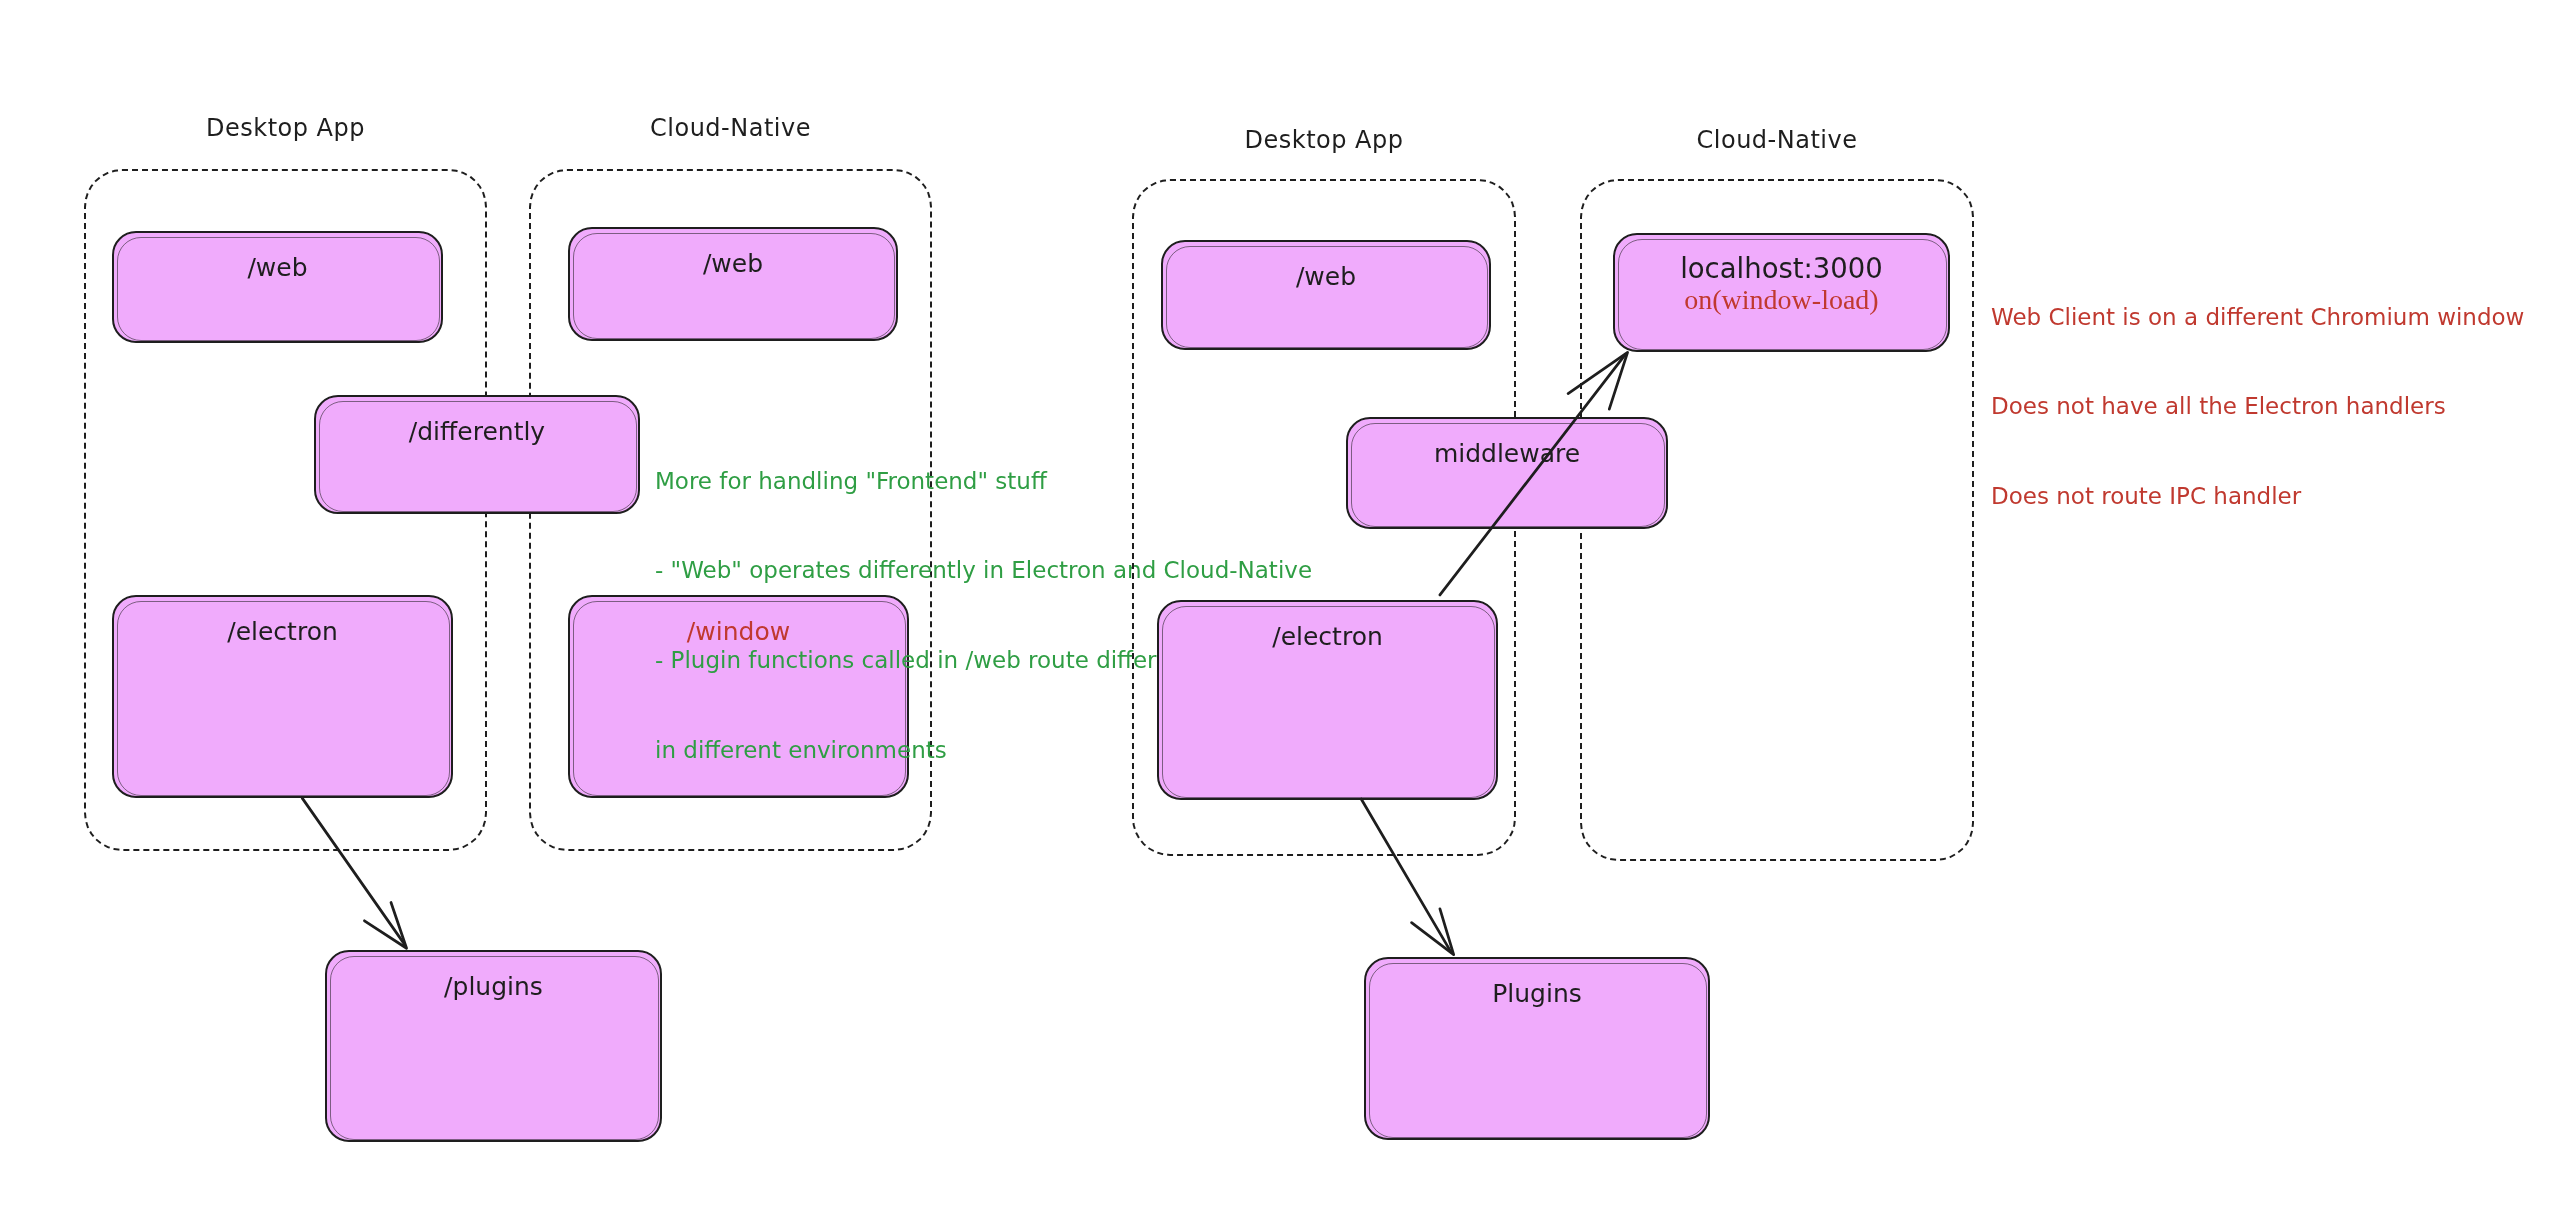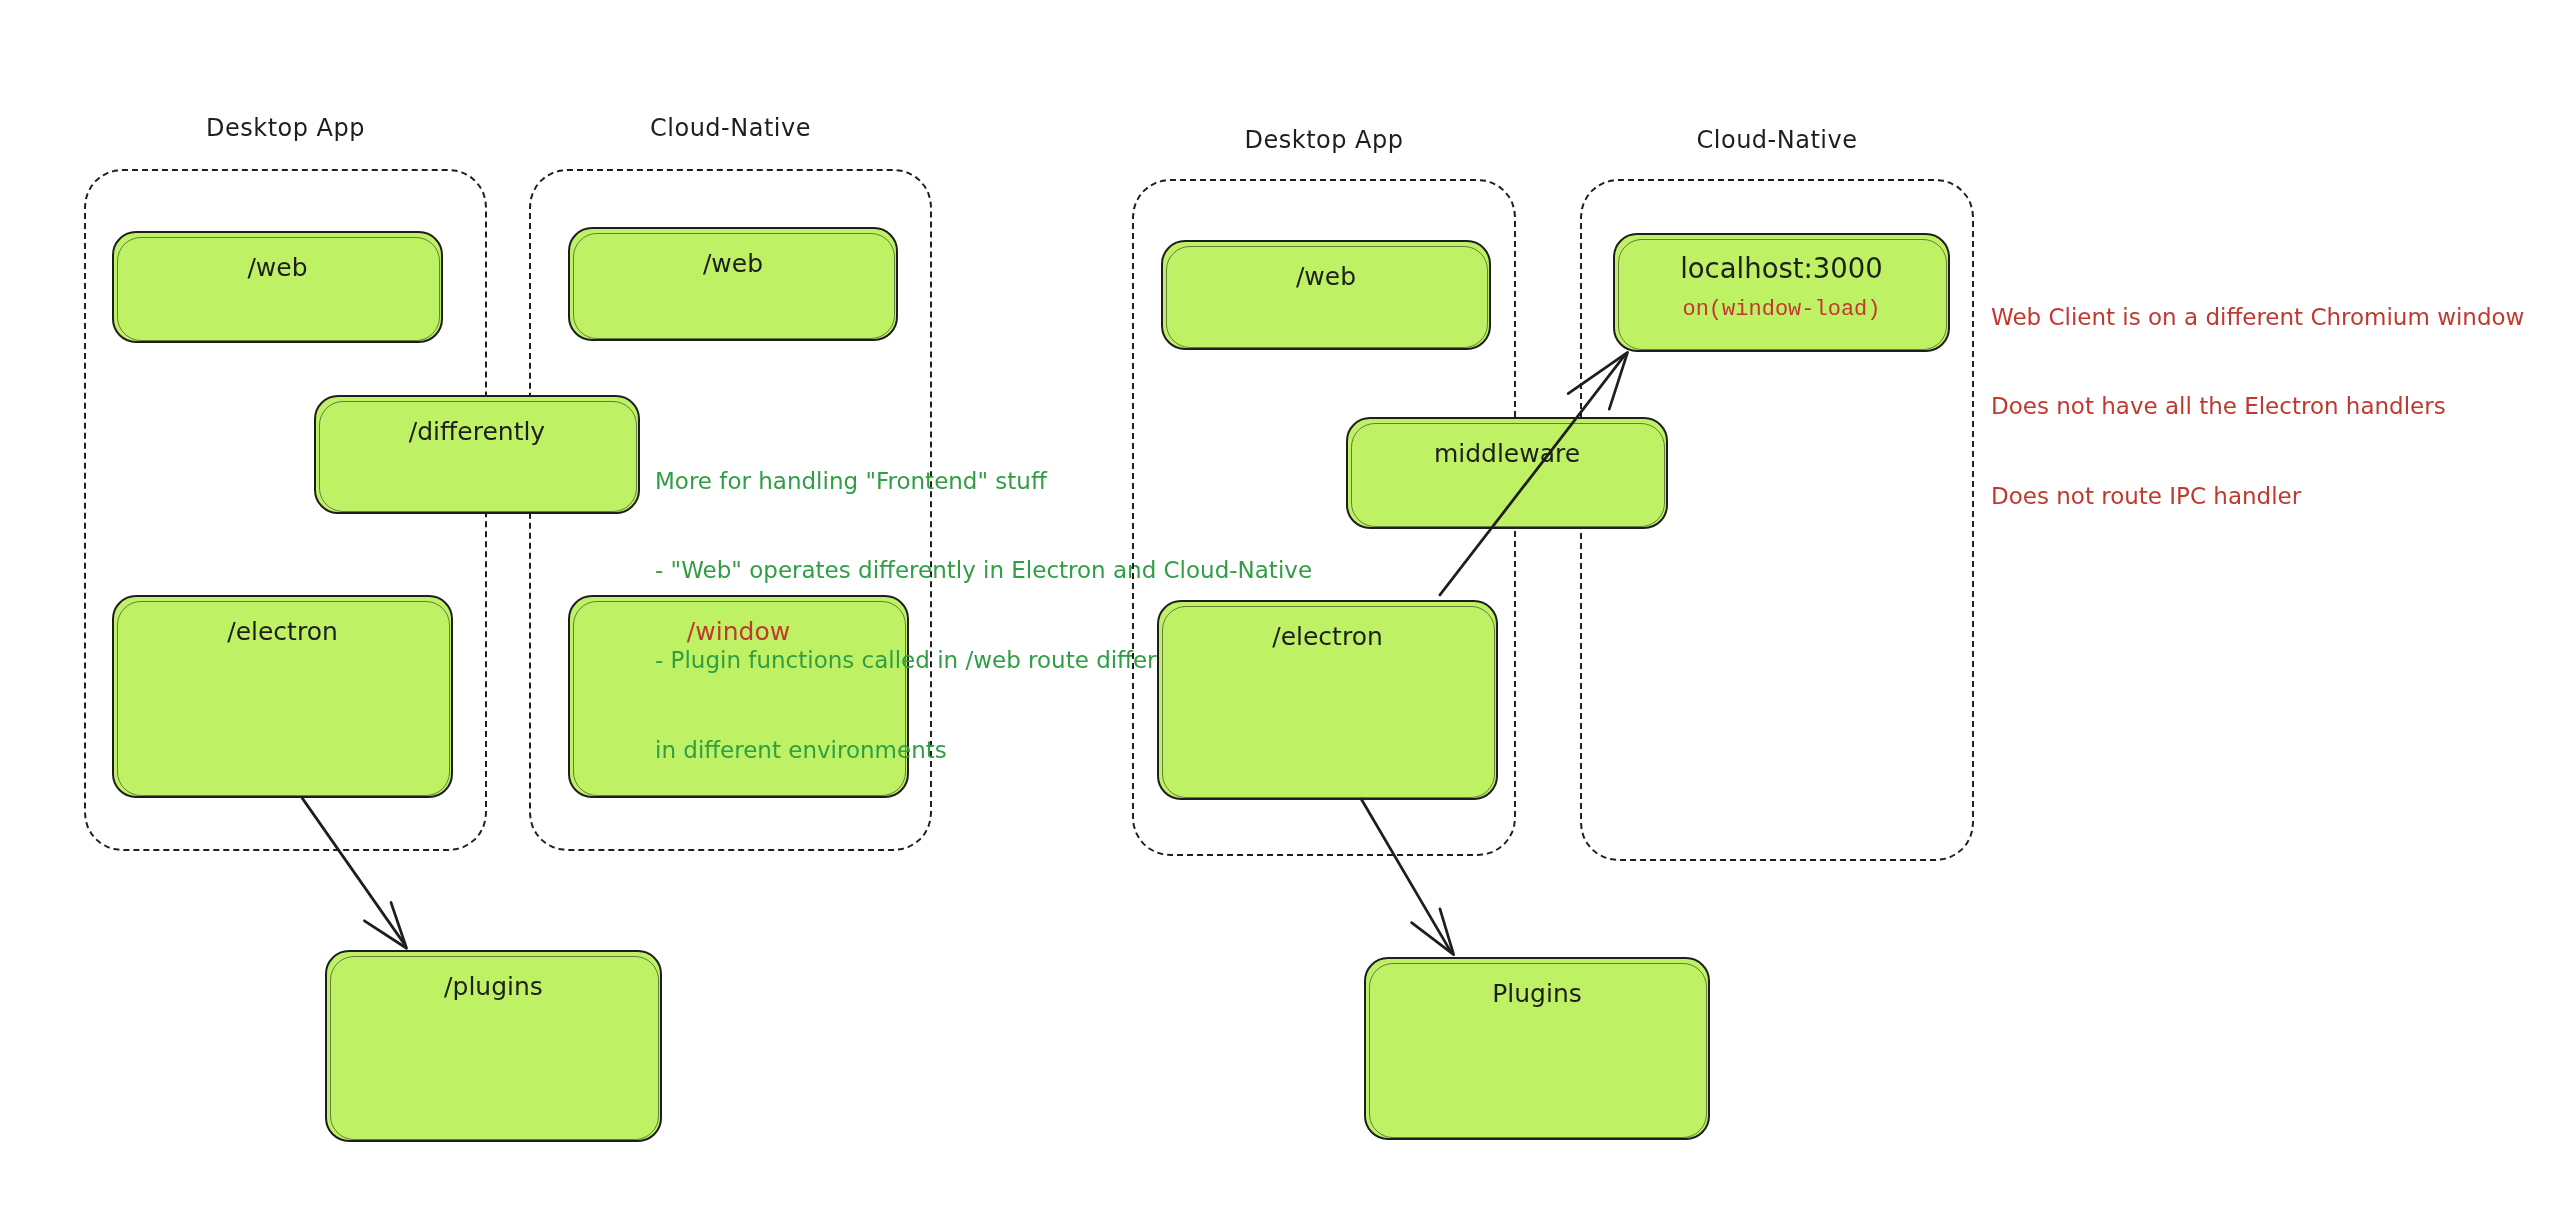--- a/index.html
+++ b/index.html
@@ -39,21 +39,21 @@
     text-align: center;
     font-family: "DejaVu Sans", sans-serif;
   }
 
   
   .node {
     position: absolute;
     border: 2.7px solid #1e1e1e;
     border-radius: 24px;
     box-sizing: border-box;
-    background: #bef264;
+    background: #f0abfc;
     display: flex;
     flex-direction: column;
     align-items: center;
     padding-top: 20px;
   }
   .node::after {
     
     content: "";
     position: absolute;
     left: 2.7px;
@@ -68,24 +68,23 @@
     position: relative;
     z-index: 2;
     color: #1e1e1e;
     font-size: 25px;
     white-space: nowrap;
     font-family: "DejaVu Sans", sans-serif;
   }
   .node-sublabel {
     position: relative;
     z-index: 2;
-    margin-top: 13px;
-    font-size: 22px;
+    font-size: 28px;
     white-space: nowrap;
-    font-family: Liberation Mono, monospace;
+    font-family: Liberation Serif, serif;
   }
   .node-label.red, .node-sublabel.red { color: #c0392f; }
   .node-label.big { font-size: 27.5px; }
 
   
   .annotation {
     position: absolute;
     white-space: pre;
     line-height: 1.30;
     font-size: 23px;

